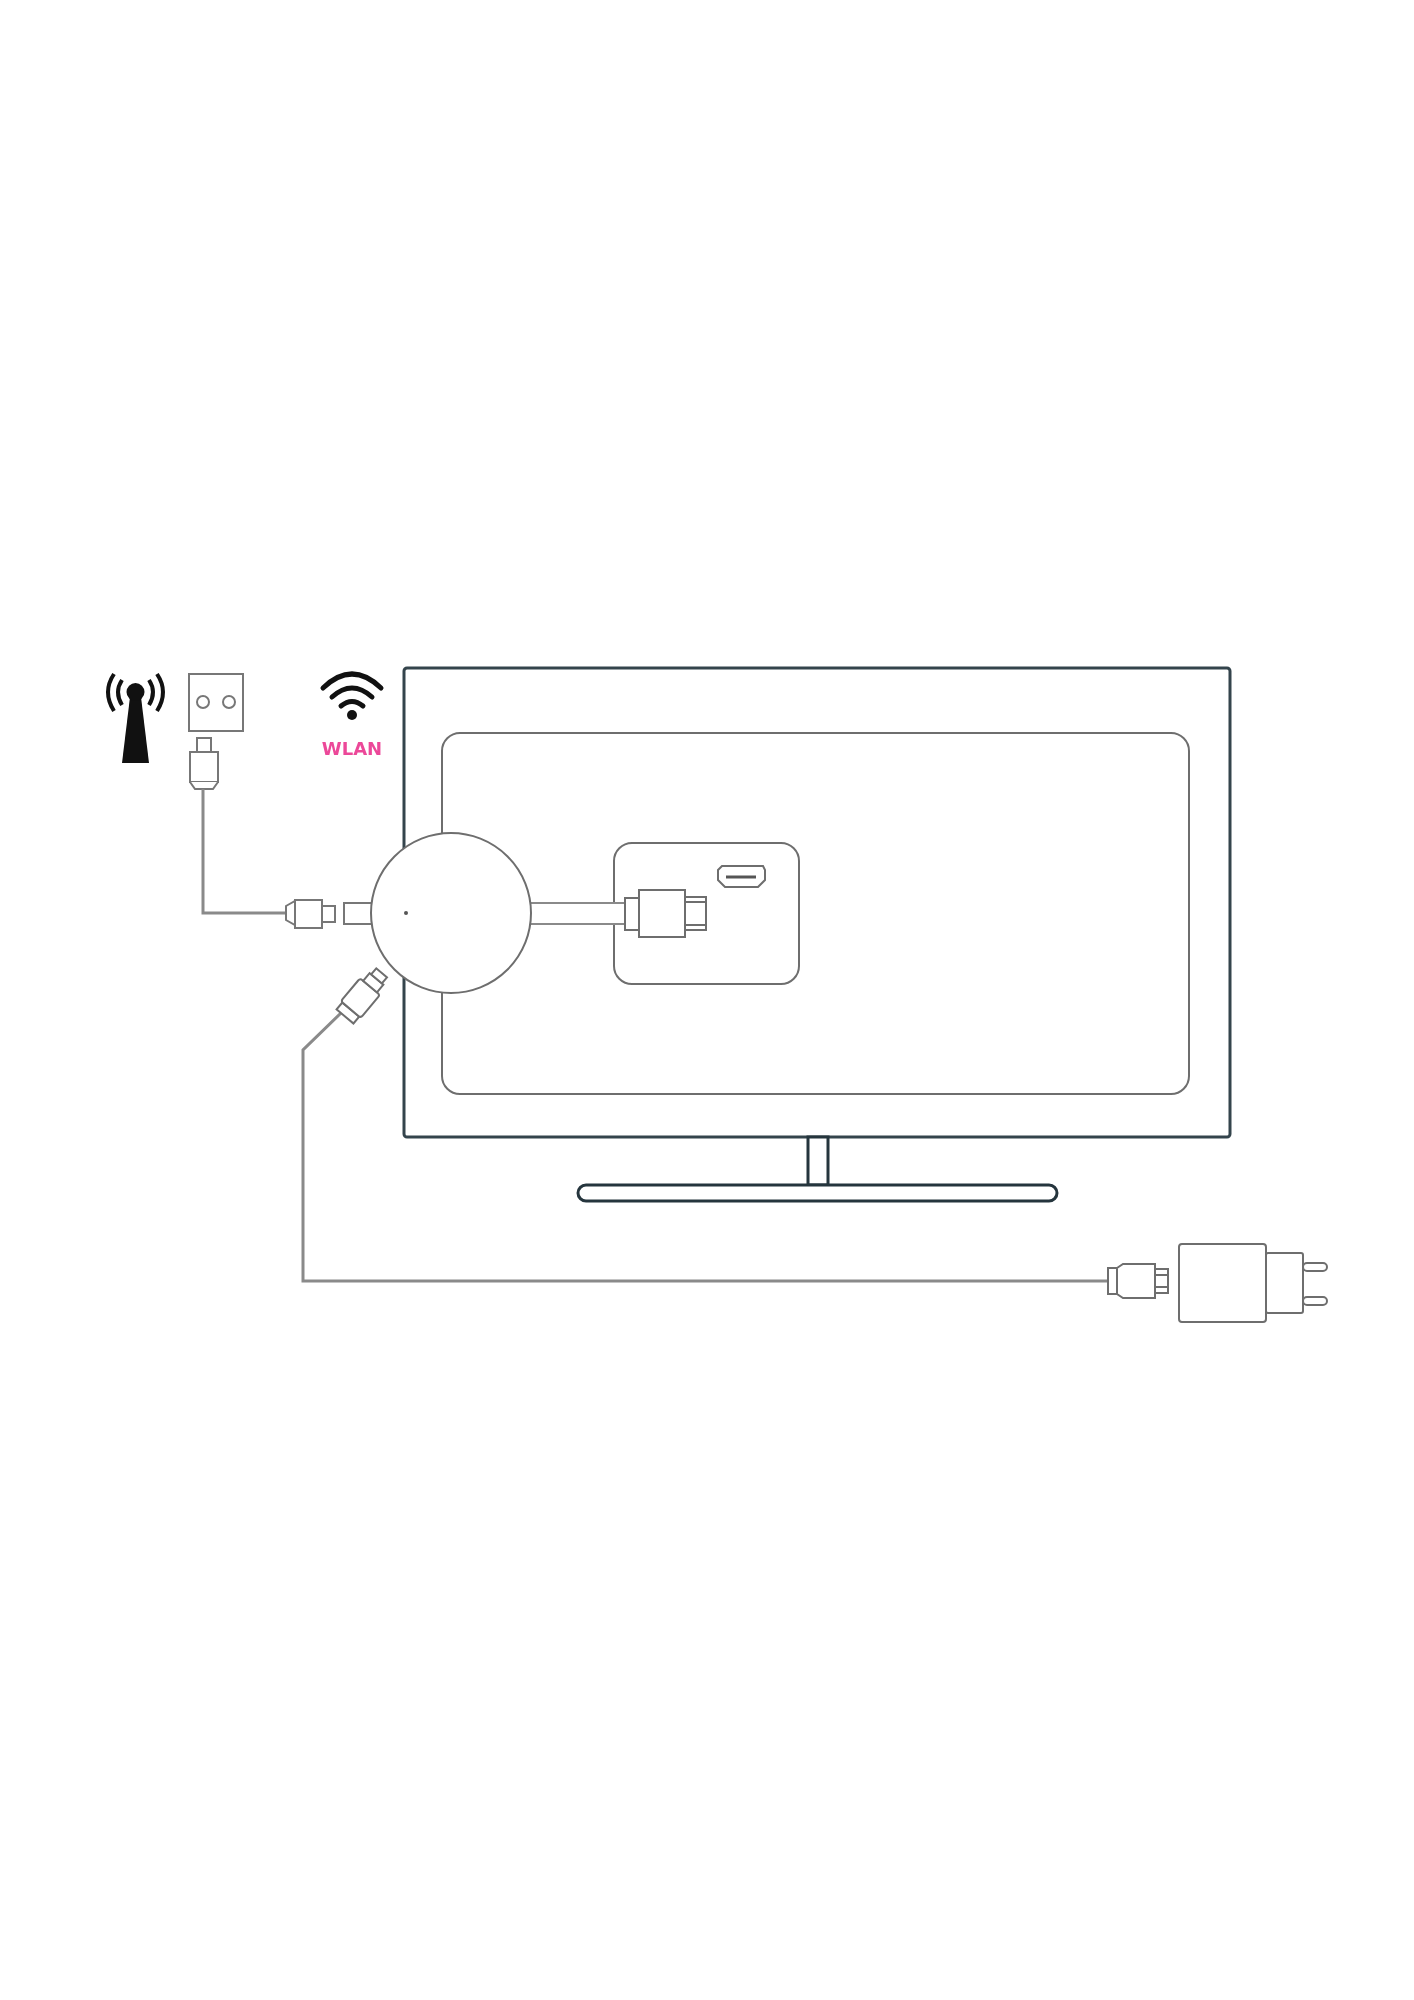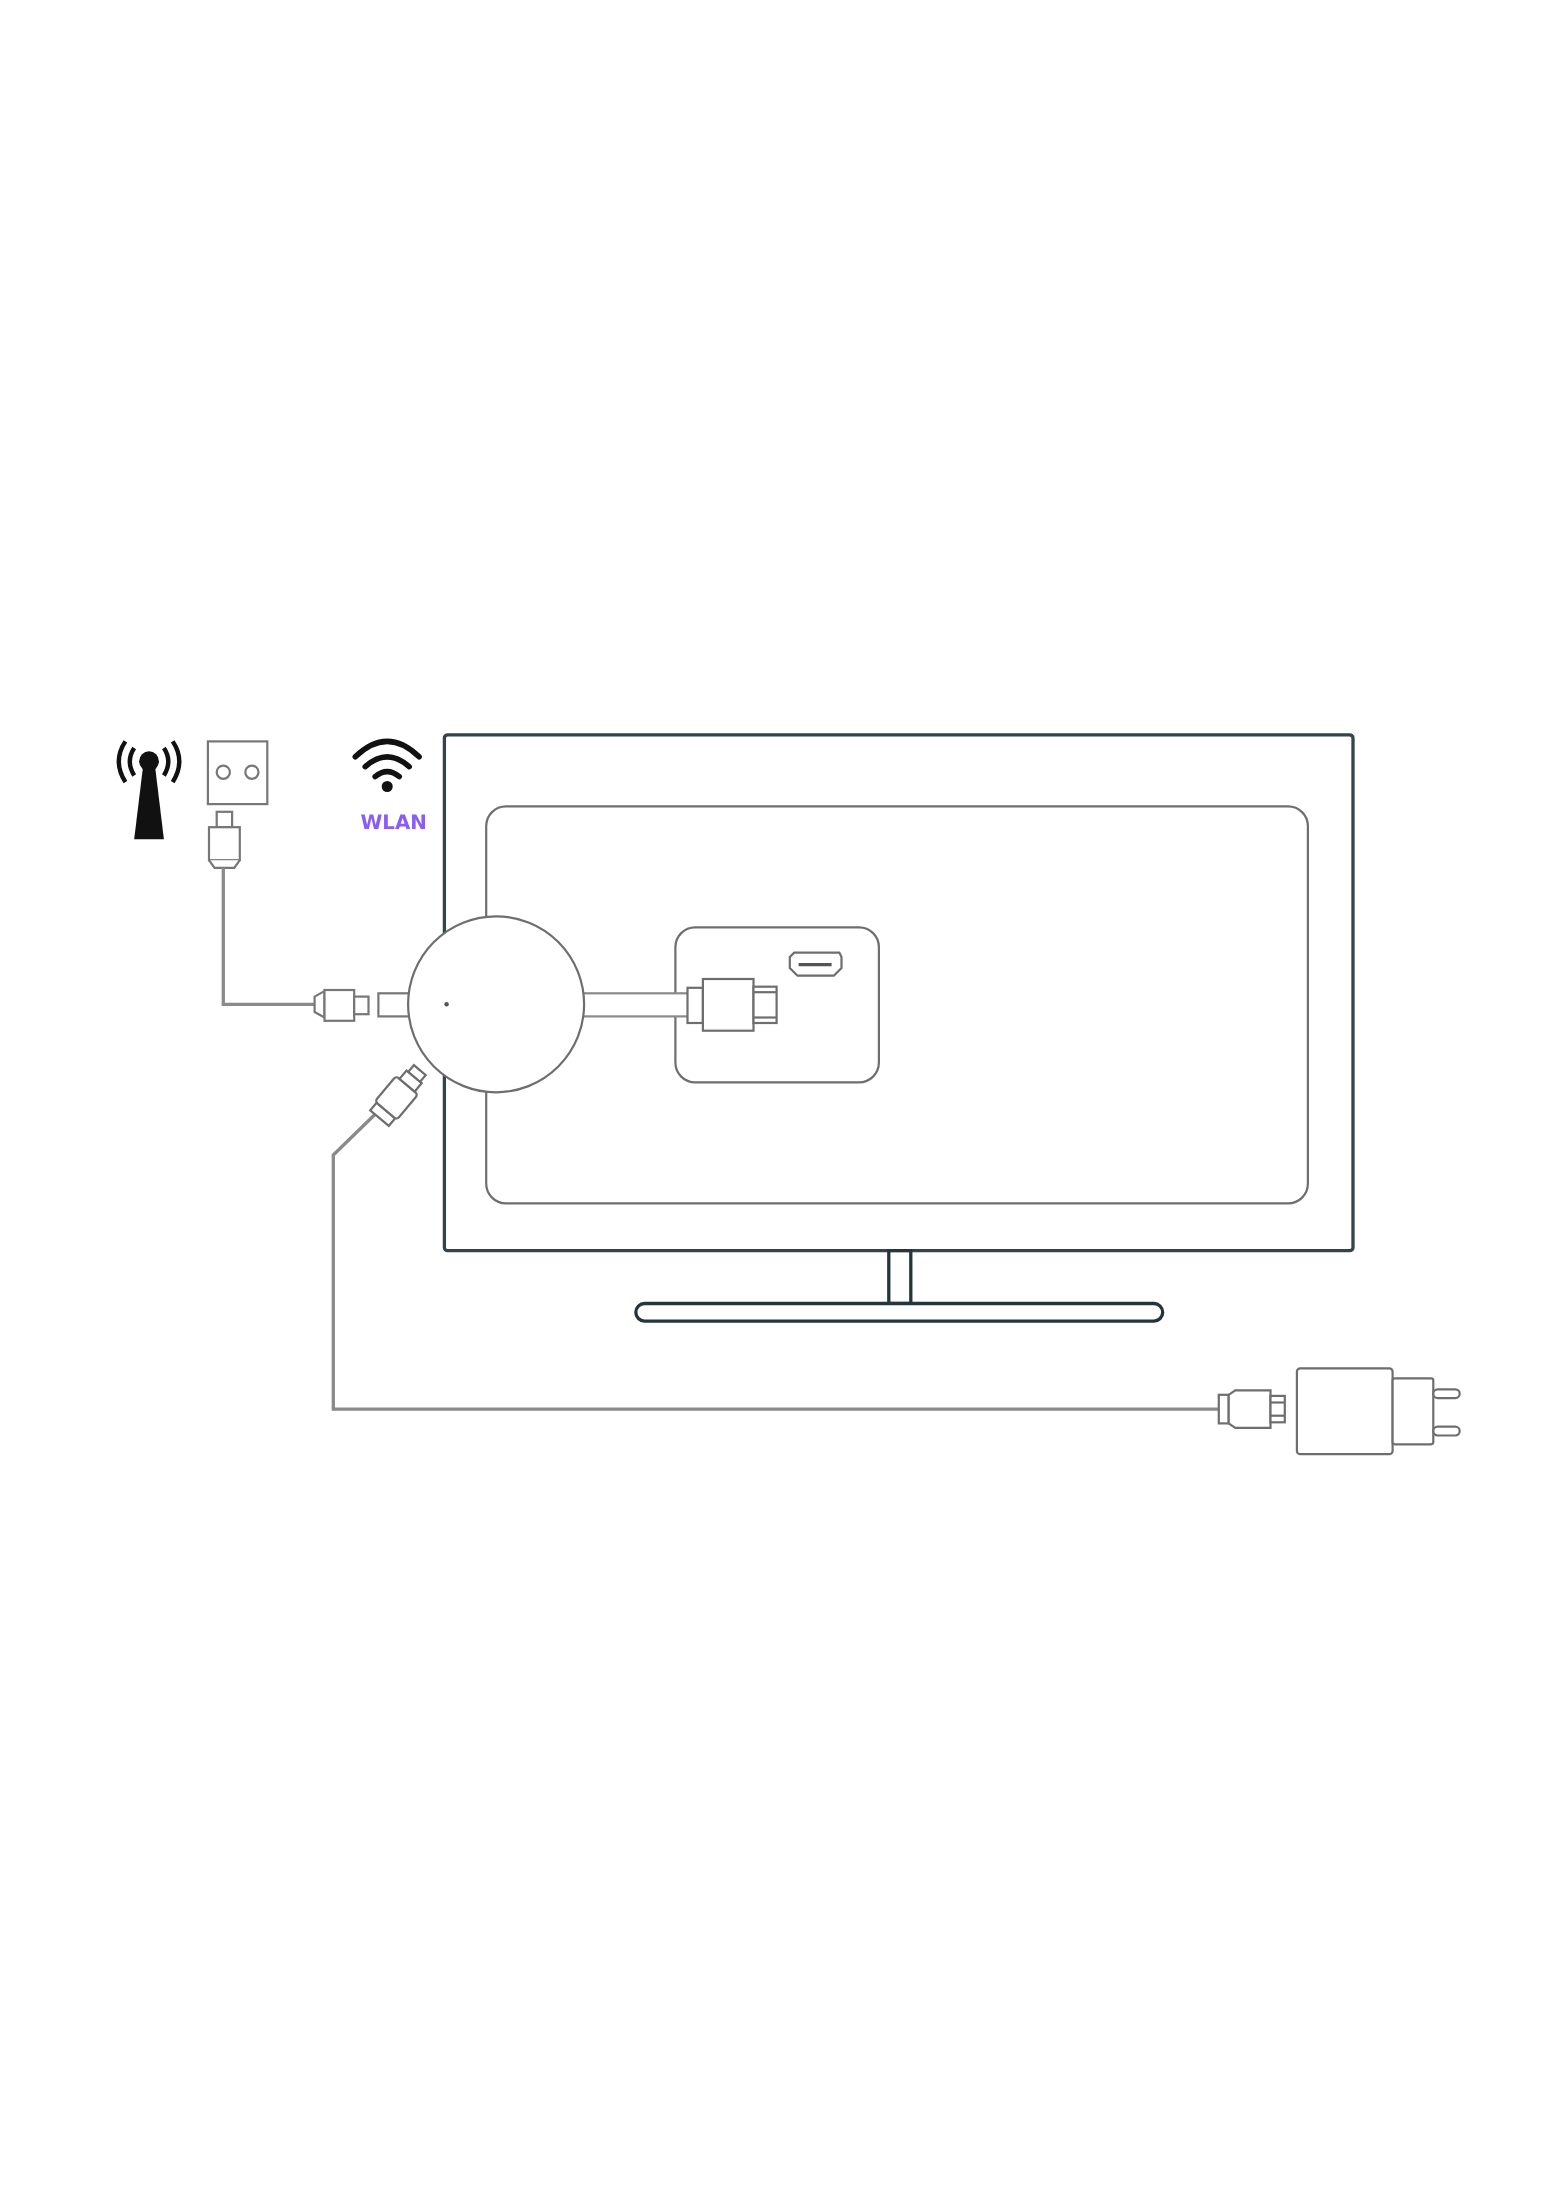--- a/index.html
+++ b/index.html
@@ -1,18 +1,18 @@
 <!DOCTYPE html>
 <html><head>
   <meta charset="utf-8">
   <style>
     html, body { margin: 0; padding: 0; background: #ffffff; }
     body { width: 1414px; height: 2000px; position: relative; overflow: hidden; font-family: "DejaVu Sans", sans-serif; }
     #diagram { position: absolute; left: 0; top: 0; width: 1414px; height: 2000px; }
-    .wlan-label { position: absolute; left: 316px; top: 738px; width: 72px; text-align: right; font-family: "DejaVu Sans", sans-serif; font-weight: bold; font-size: 18px; color: #8b5cf6; letter-spacing: 0px; }
+    .wlan-label { position: absolute; left: 316px; top: 738px; width: 72px; text-align: center; font-family: "DejaVu Sans", sans-serif; font-weight: bold; font-size: 18px; color: #ec4899; letter-spacing: 0px; }
   </style>
 </head>
 <body>
 
 <svg id="diagram" width="1414" height="2000" viewBox="0 0 1414 2000" xmlns="http://www.w3.org/2000/svg">
 
   <g fill="#111" stroke="#111">
     <path d="M130 697 Q135 686 135.5 686 Q136 686 141 697 L149 763 L122 763 Z" stroke="none"></path>
     <circle cx="135.5" cy="692" r="9" stroke="none"></circle>
     <path d="M122 680 Q114 692 122 705" fill="none" stroke-width="4"></path>

